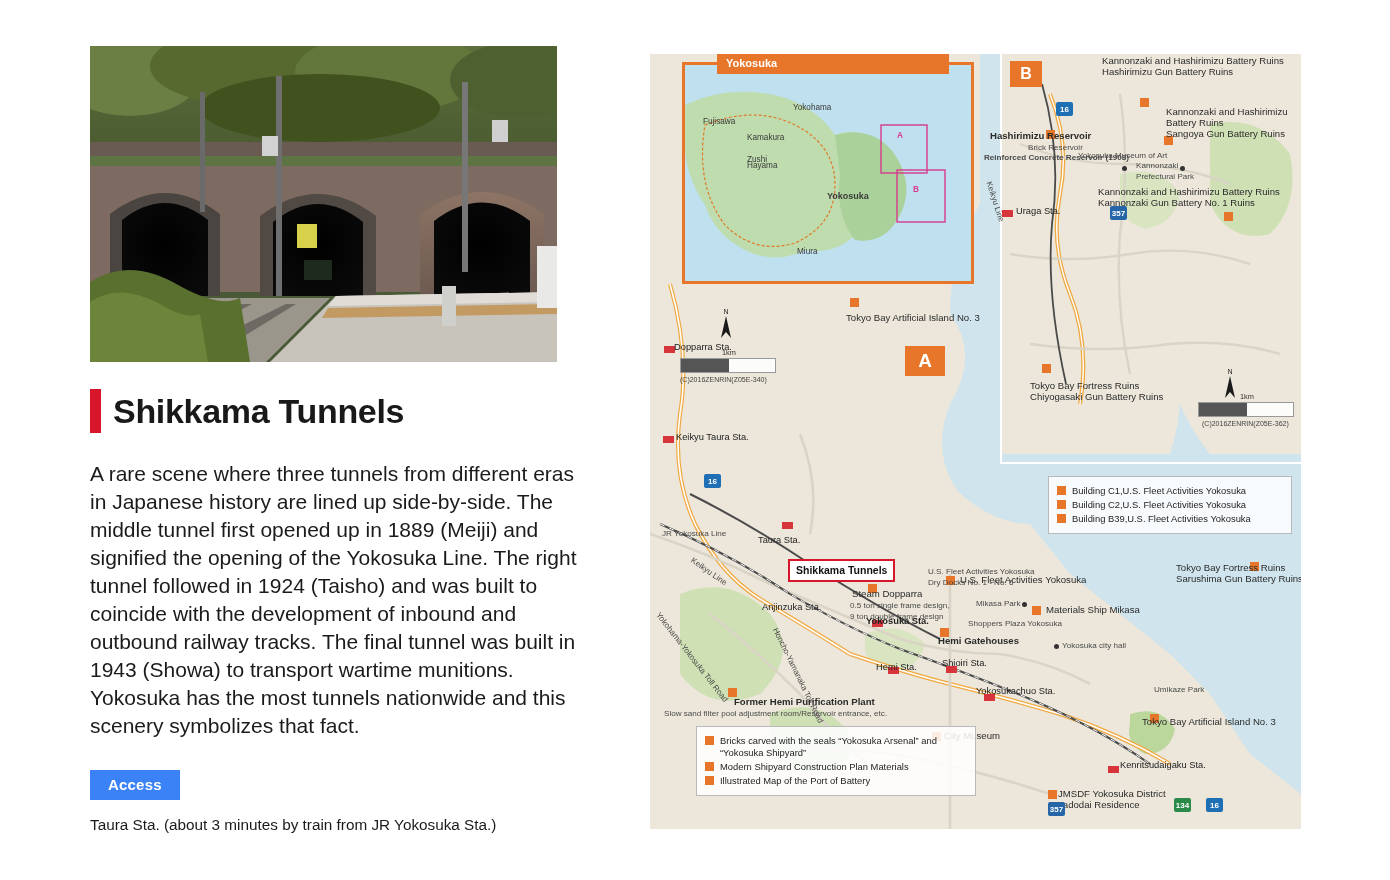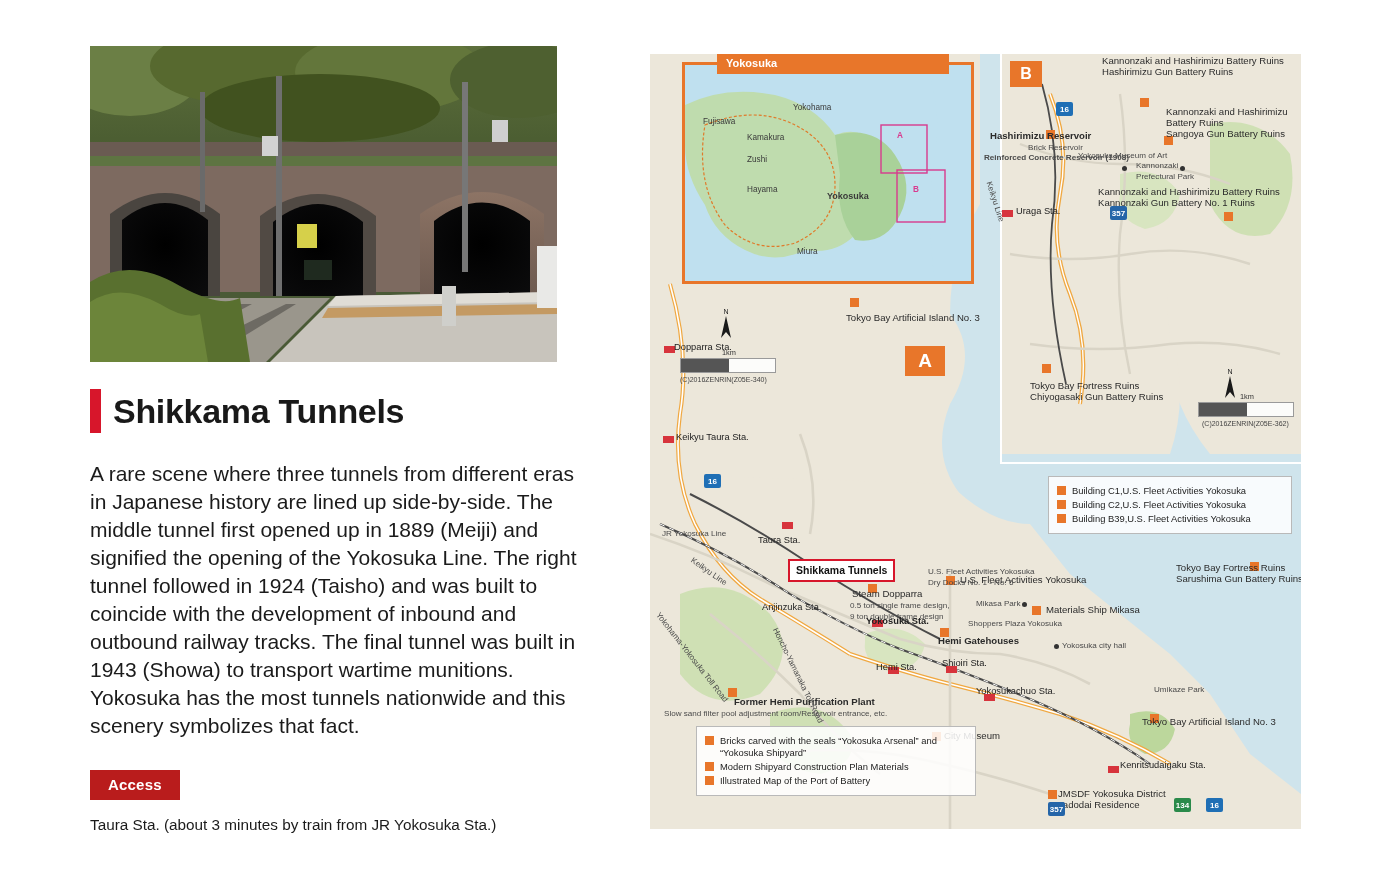--- a/index.html
+++ b/index.html
@@ -54,21 +54,21 @@
     margin-top: 26px;
     width: 496px;
     font-size: 21px;
     line-height: 28px;
     color: #1b1b1b;
   }
 
   .access-badge {
     margin-top: 30px;
     display: inline-block;
-    background: #b91c1c;
+    background: #3b82f6;
     color: #ffffff;
     font-size: 15px;
     font-weight: bold;
     padding: 6px 18px 7px 18px;
     letter-spacing: 0.2px;
   }
   .access-text {
     margin-top: 14px;
     font-size: 15.3px;
     color: #1b1b1b;
@@ -389,21 +389,21 @@
           <path d="M20 60 Q70 40 110 60 Q150 80 150 120 Q150 160 110 178 Q70 190 40 160 Q10 120 20 60 Z"></path>
         </g>
         <rect x="196" y="60" width="46" height="48" fill="none" stroke="#d83a8e" stroke-width="1.4"></rect>
         <rect x="212" y="105" width="48" height="52" fill="none" stroke="#d83a8e" stroke-width="1.4"></rect>
       </svg>
       <div class="inset-title">Yokosuka</div>
       <div class="mini-text" style="left:108px; top:38px;">Yokohama</div>
       <div class="mini-text" style="left:18px; top:52px;">Fujisawa</div>
       <div class="mini-text" style="left:62px; top:68px;">Kamakura</div>
       <div class="mini-text" style="left:62px; top:90px;">Zushi</div>
-      <div class="mini-text" style="left:62px; top:120px;text-align:right;">Hayama</div>
+      <div class="mini-text" style="left:62px; top:96px;text-align:right;">Hayama</div>
       <div class="mini-text b" style="left:142px; top:126px; font-size:9px;">Yokosuka</div>
       <div class="mini-text" style="left:112px; top:182px;">Miura</div>
       <div class="mini-text b" style="left:212px; top:66px; color:#d83a8e;">A</div>
       <div class="mini-text b" style="left:228px; top:120px; color:#d83a8e;">B</div>
     </div>
 
     <div class="big-letter" style="left:255px; top:292px;">A</div>
     <div class="big-letter small" style="left:360px; top:7px;">B</div>
 
     <div class="poi-sq red" style="left:14px; top:292px;"></div>

